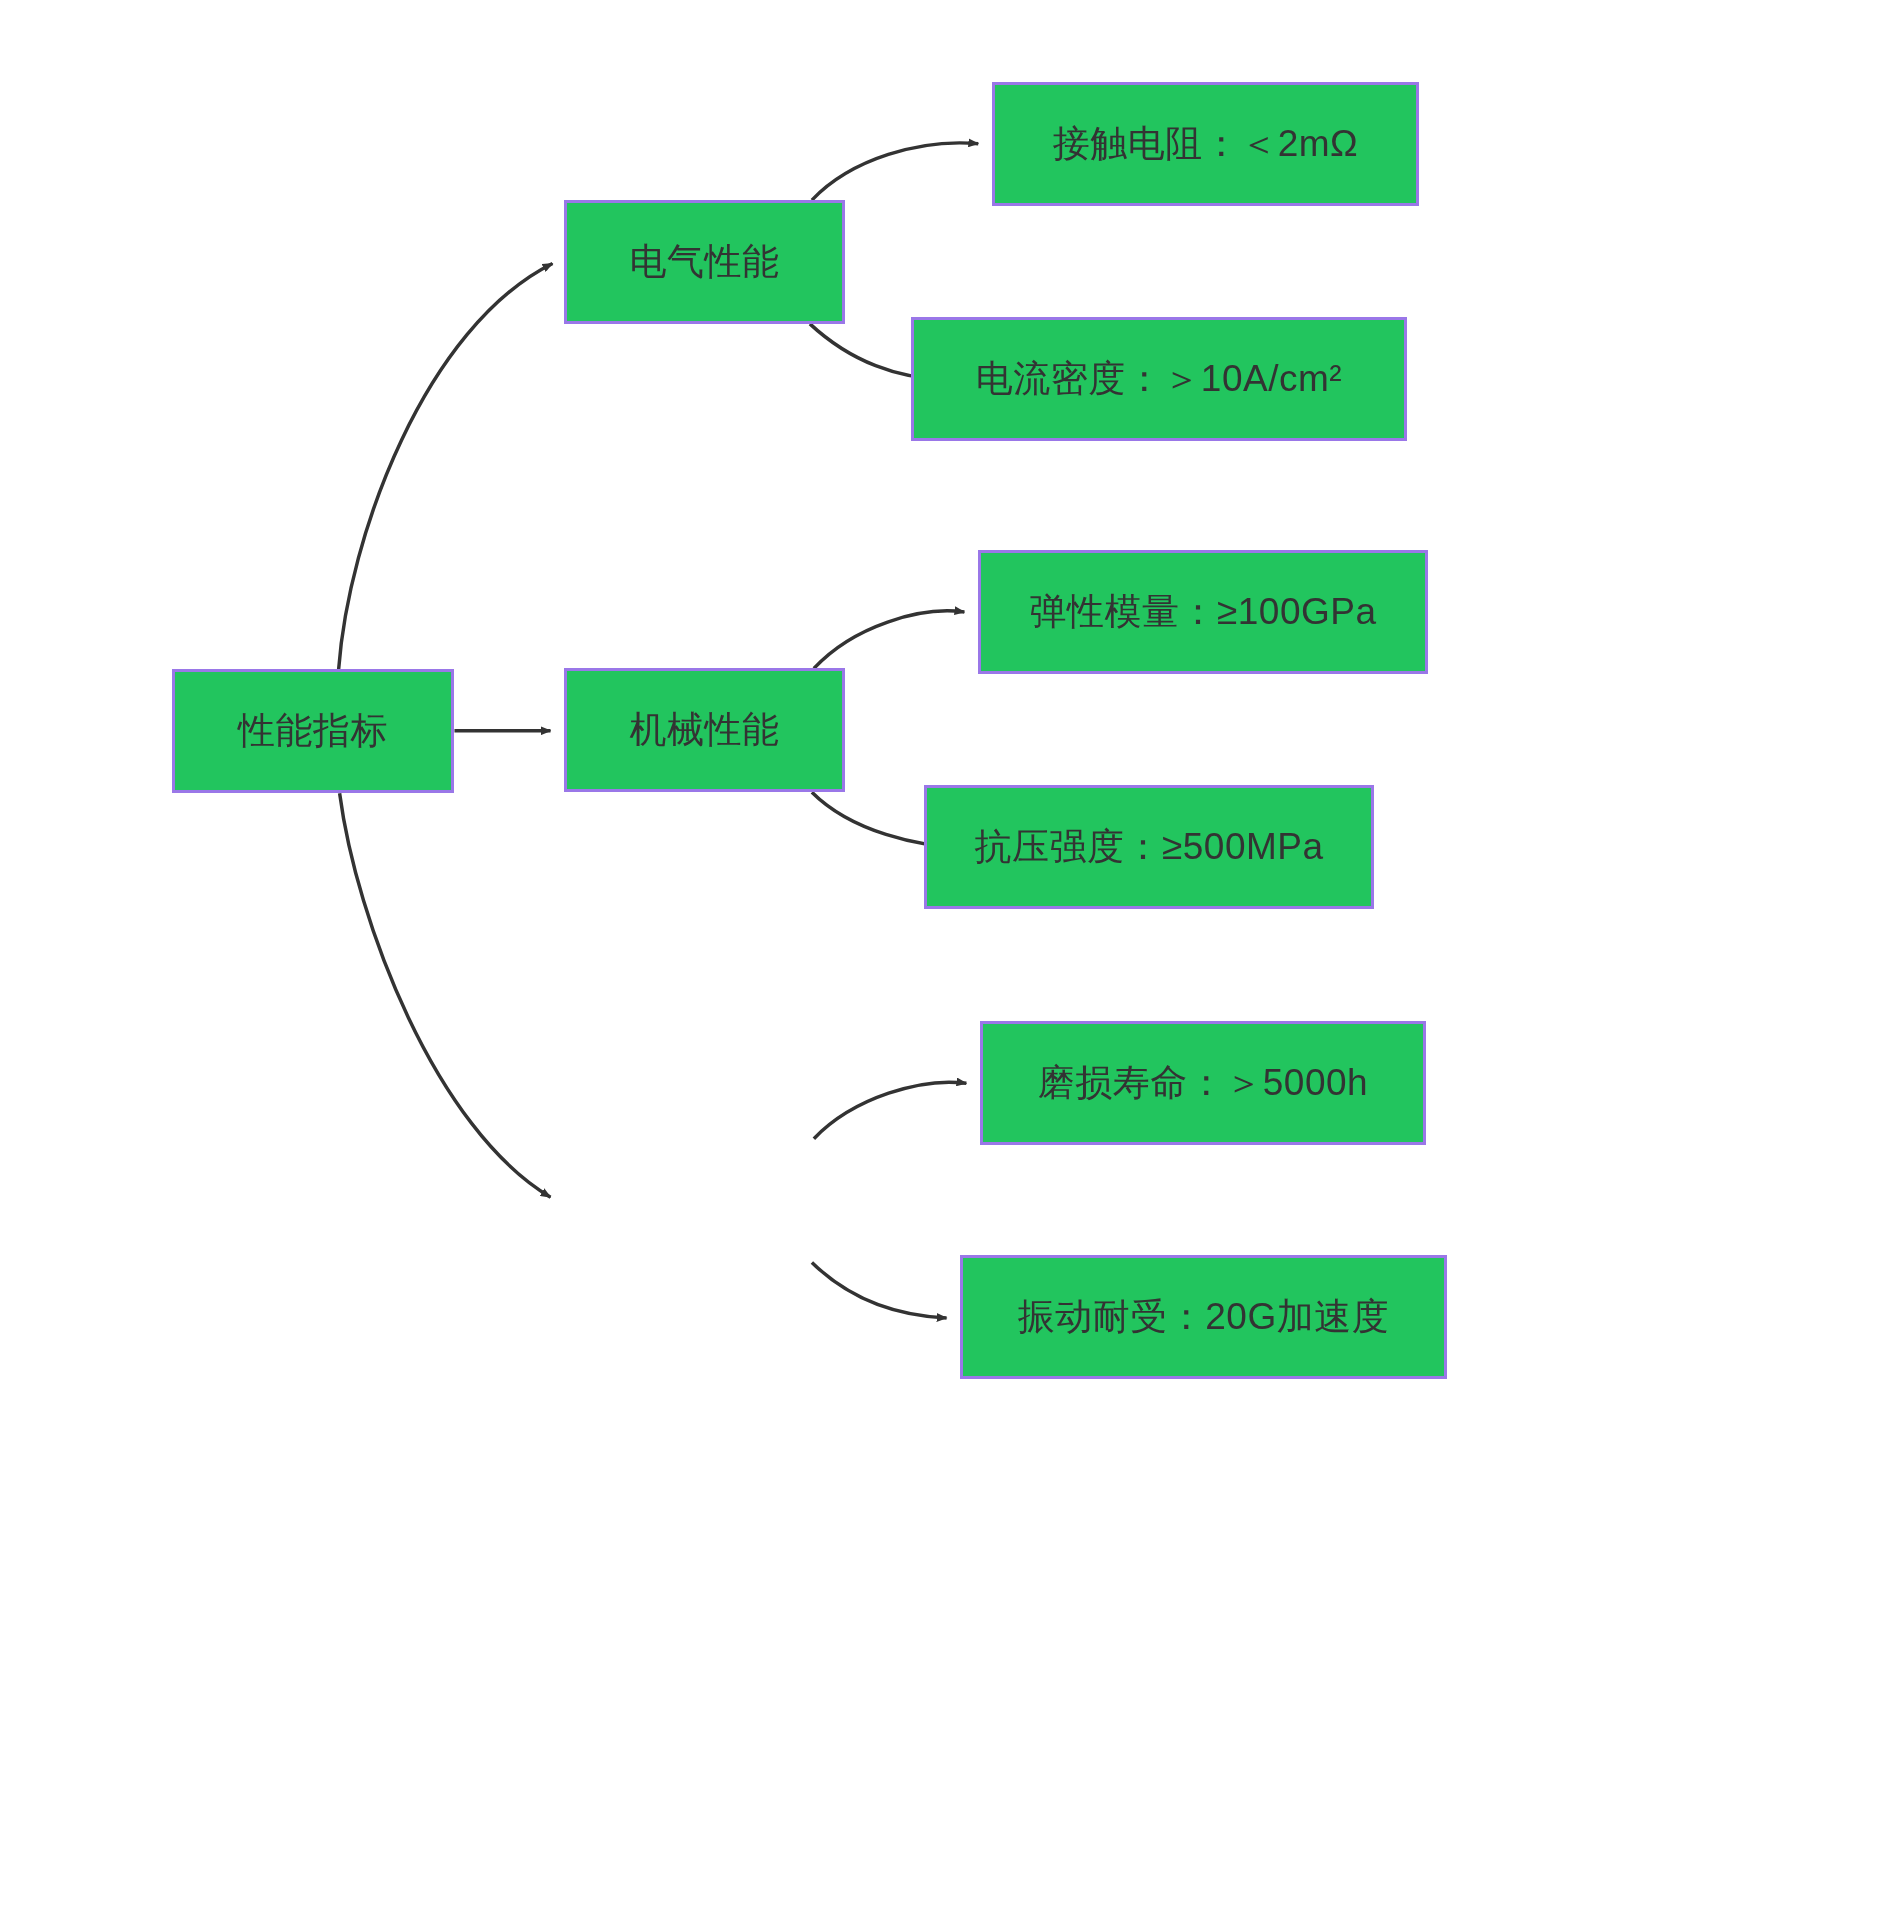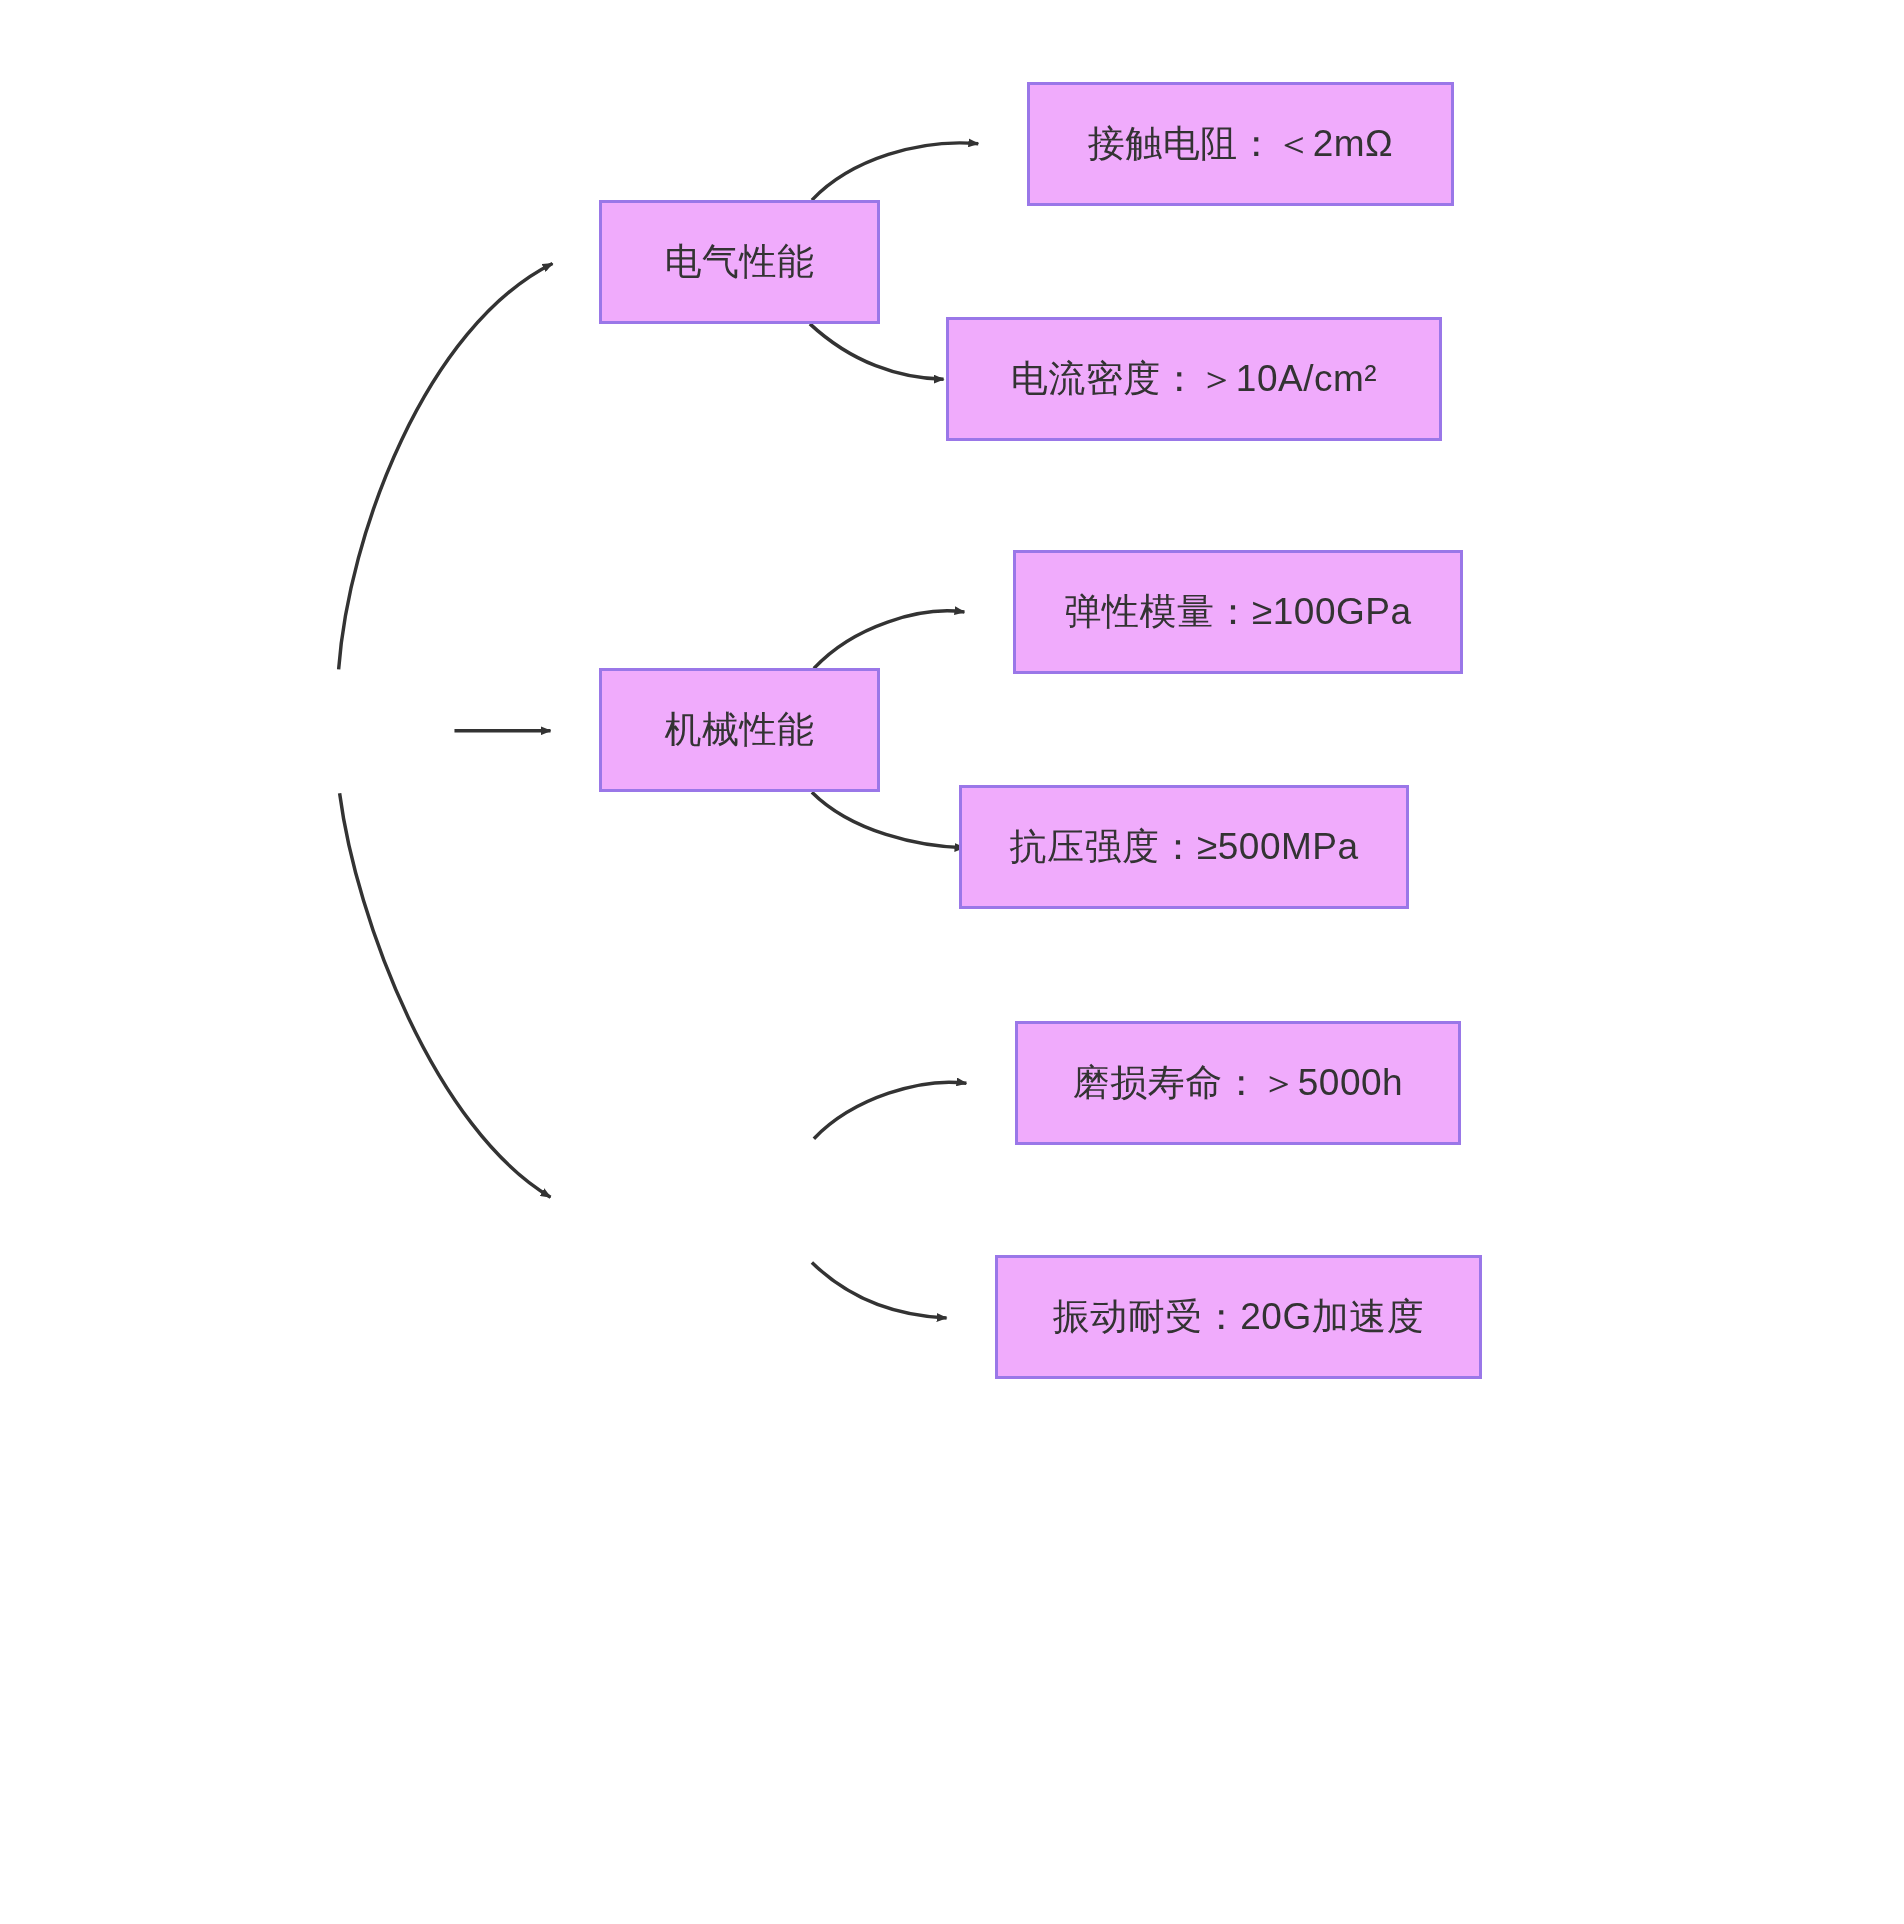--- a/index.html
+++ b/index.html
@@ -21,32 +21,31 @@
     position: absolute;
     left: 0;
     top: 0;
     width: 1905px;
     height: 1925px;
     pointer-events: none;
   }
   .node {
     position: absolute;
     box-sizing: border-box;
-    background: #f0abfc;
+    background: #22c55e;
     border: 3px solid #9a77e8;
     display: flex;
     align-items: center;
     justify-content: center;
     color: #333333;
     font-size: 37px;
     line-height: 1.25;
     letter-spacing: 0.5px;
     white-space: nowrap;
     text-align: left;
-    margin-left: 35px;
   }
   .node-label {
     display: block;
   }
 </style>
 </head>
 <body>
 
 <div id="canvas">
 
@@ -69,20 +68,23 @@
 
     <path d="M822,675 C862,632 930,612 974,618" fill="none" stroke="#333333" stroke-width="3.5" marker-end="url(#arrowhead)"></path>
 
     <path d="M820,800 C860,840 928,855 974,856" fill="none" stroke="#333333" stroke-width="3.5" marker-end="url(#arrowhead)"></path>
 
     <path d="M822,1150 C862,1108 932,1088 976,1094" fill="none" stroke="#333333" stroke-width="3.5" marker-end="url(#arrowhead)"></path>
 
     <path d="M820,1275 C862,1316 912,1329 956,1331" fill="none" stroke="#333333" stroke-width="3.5" marker-end="url(#arrowhead)"></path>
   </svg>
 
+  <div class="node" style="left:172px; top:669px; width:282px; height:124px;">
+    <span class="node-label">性能指标</span>
+  </div>
 
   <div class="node" style="left:564px; top:668px; width:281px; height:124px;">
     <span class="node-label">机械性能</span>
   </div>
 
   <div class="node" style="left:564px; top:200px; width:281px; height:124px;">
     <span class="node-label">电气性能</span>
   </div>
 
 

